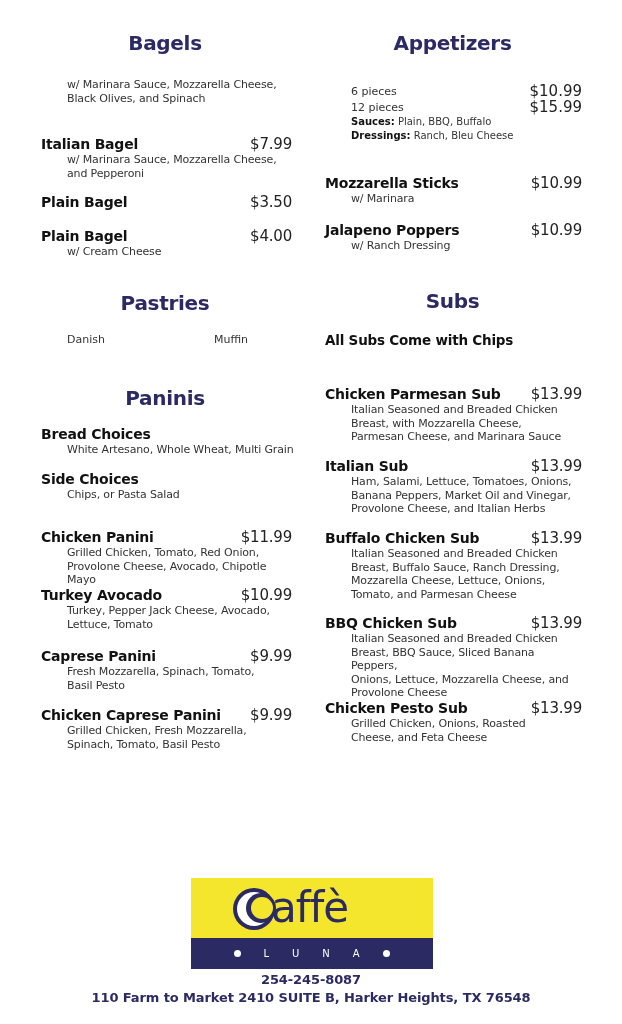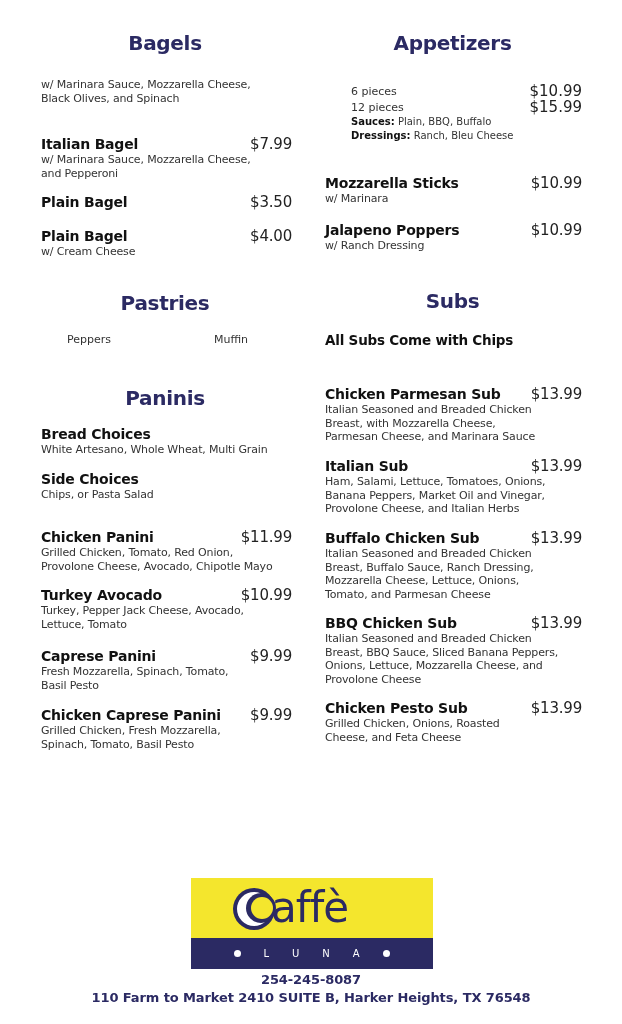--- a/index.html
+++ b/index.html
@@ -14,21 +14,21 @@
     color: #2b2a63;
     letter-spacing: -0.3px;
     text-align: center;
     line-height: 1;
   }
 
   .item { position: absolute; }
   .item-row { display: flex; justify-content: space-between; align-items: baseline; }
   .item-name { font-weight: bold; font-size: 14px; color: #111; letter-spacing: -0.2px; line-height: 17px; }
   .item-price { font-size: 15px; color: #222; letter-spacing: -0.2px; line-height: 17px; }
-  .item-desc { font-size: 11px; color: #333; line-height: 13.5px; letter-spacing: -0.15px; }
+  .item-desc { font-size: 11px; color: #333; line-height: 13.5px; letter-spacing: -0.15px; margin-left: 26px; }
 
   .sub-row { display: flex; justify-content: space-between; align-items: flex-end; }
   .sub-label { font-size: 11px; color: #333; line-height: 14px; }
   .sub-price { font-size: 15px; color: #222; line-height: 16px; }
   .opt-line { font-size: 10px; color: #333; line-height: 13.5px; }
   .opt-line b { color: #111; }
 
   .plain-text { position: absolute; font-size: 11px; color: #333; }
   .note { position: absolute; font-weight: bold; font-size: 13.5px; color: #111; letter-spacing: -0.2px; }
 
@@ -102,21 +102,21 @@
 
 <div class="item" style="left:325px; top:222px; width:257px;">
   <div class="item-row">
       <span class="item-name">Jalapeno Poppers</span>
       <span class="item-price">$10.99</span>
     </div>
   <div class="item-desc">w/ Ranch Dressing</div>
 </div>
 
 <div class="section-title" style="left:40px; top:293px; width:250px;">Pastries</div>
-<div class="plain-text" style="left:67px; top:333px;">Peppers</div>
+<div class="plain-text" style="left:67px; top:333px;">Danish</div>
 <div class="plain-text" style="left:214px; top:333px;text-align:right;">Muffin</div>
 
 <div class="section-title" style="left:40px; top:388px; width:250px;">Paninis</div>
 
 <div class="item" style="left:41px; top:426px; width:260px;">
   <div class="item-name">Bread Choices</div>
   <div class="item-desc">White Artesano, Whole Wheat, Multi Grain</div>
 </div>
 
 <div class="item" style="left:41px; top:471px; width:260px;">

